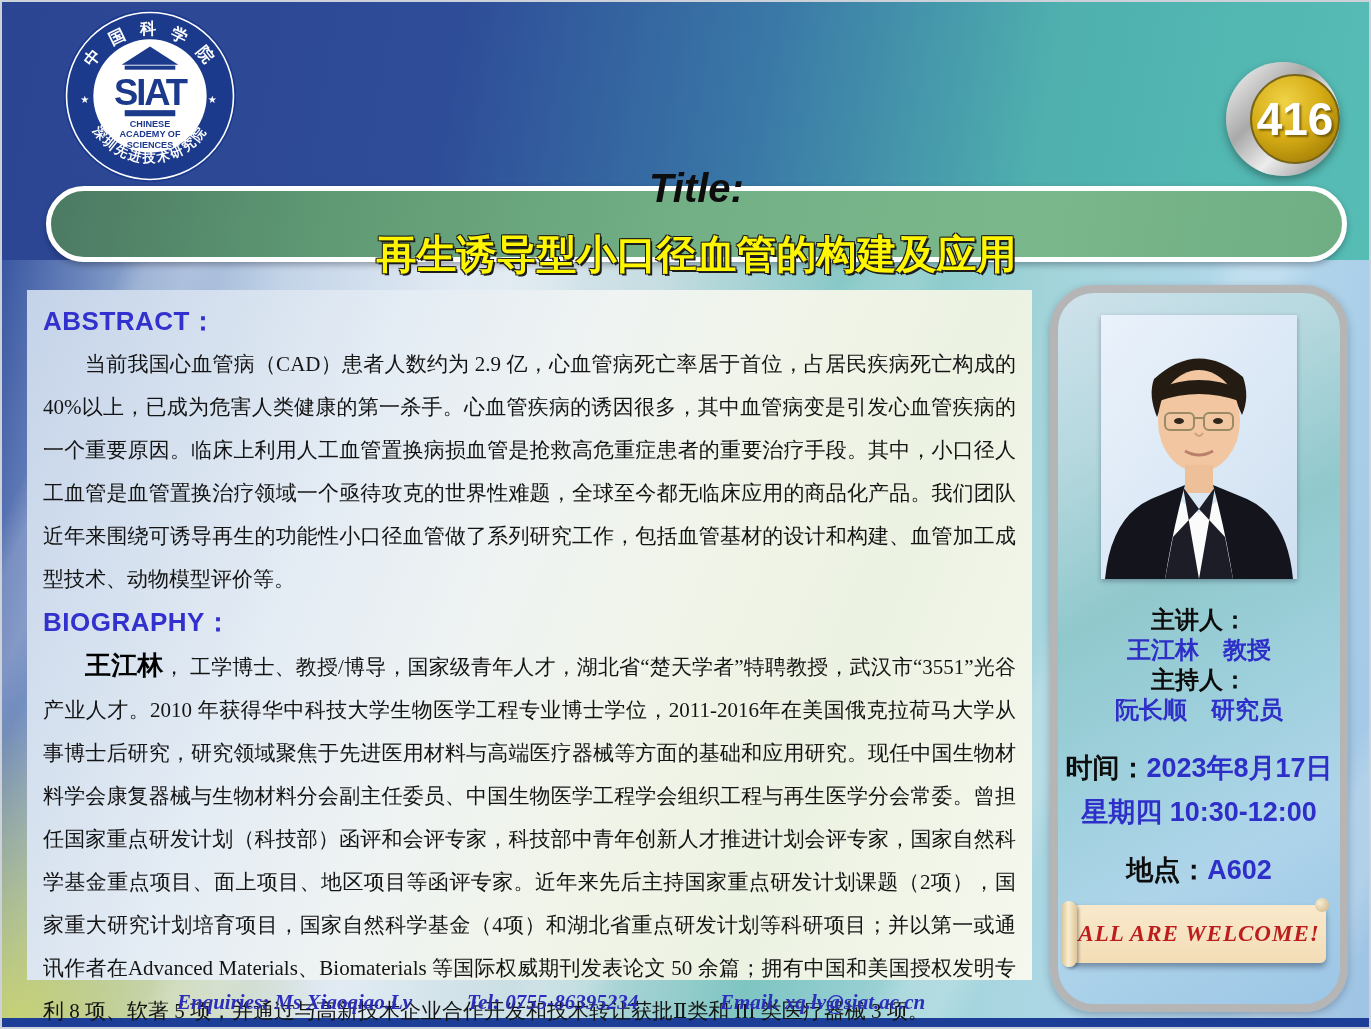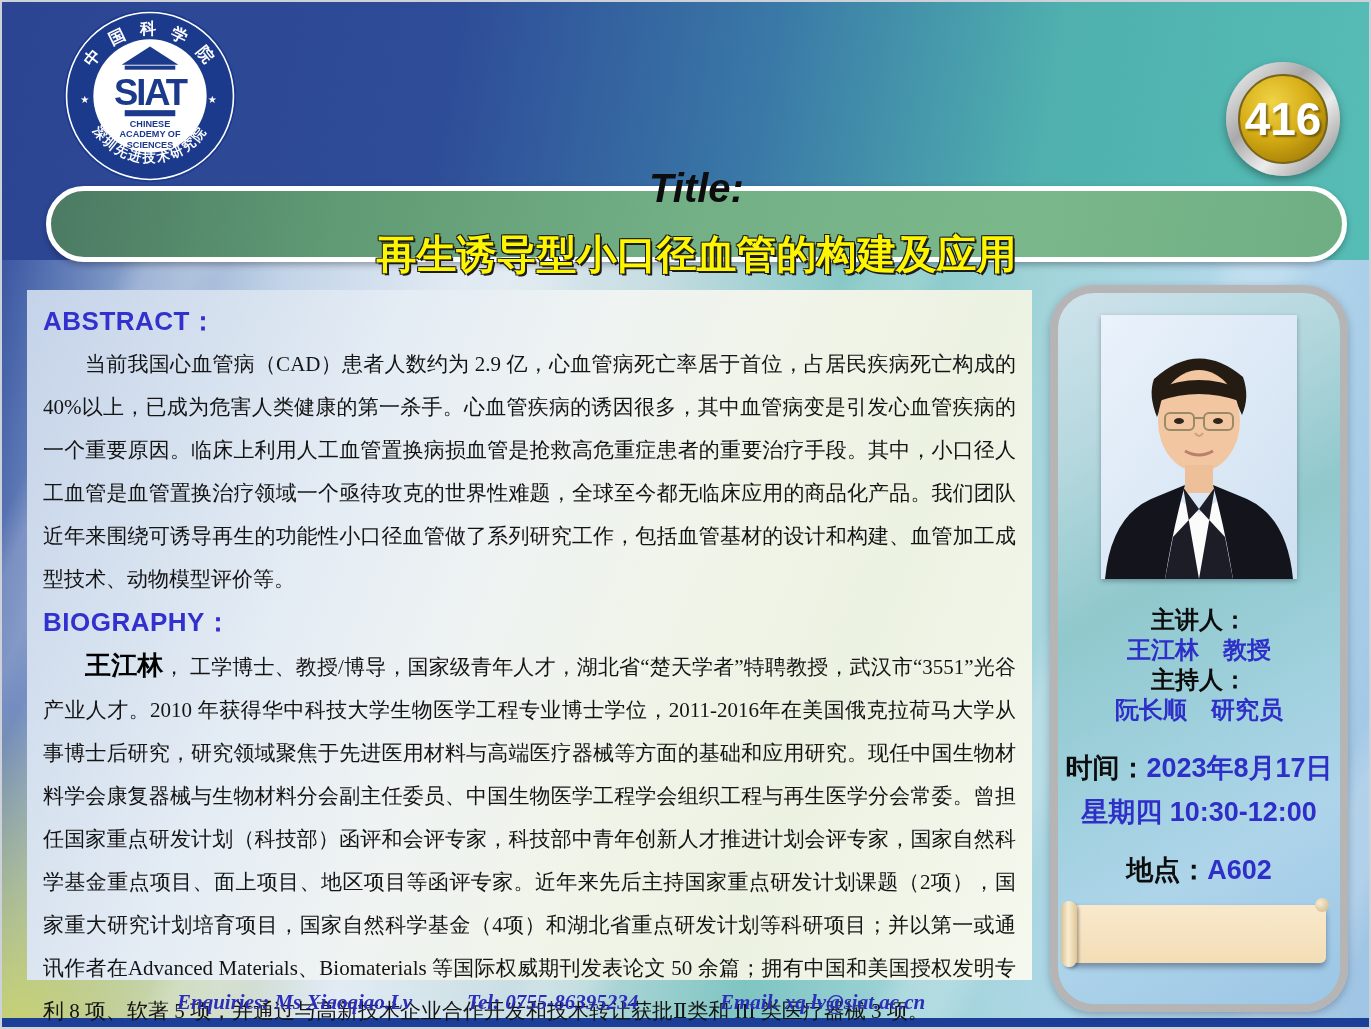--- a/index.html
+++ b/index.html
@@ -23,21 +23,21 @@
   .logo { position:absolute; left:62px; top:8px; width:172px; height:172px; }
   .header-titles { position:absolute; left:290px; top:34px; width:920px; text-align:center; }
   .title-cn { color:#ffffff; font-size:54px; font-weight:bold; letter-spacing:8px;
     font-family:"DejaVu Sans",sans-serif; text-shadow:2px 3px 4px rgba(10,20,60,.45); white-space:nowrap; }
   .title-en { margin-top:16px; color:#ffffff; font-size:30px; font-weight:bold; white-space:nowrap;
     font-family:"Liberation Serif","DejaVu Serif",serif; }
   .title-en sup { font-size:17px; }
 
   .badge { position:absolute; left:1224px; top:60px; width:114px; height:114px; border-radius:50%;
     background:linear-gradient(135deg,#fbfbfb 0%,#a9a9a9 38%,#ececec 62%,#7f7f7f 100%);
-    display:flex; align-items:center; justify-content:center; box-shadow:0 4px 8px rgba(0,0,0,.35); }
+    display:flex; align-items:center; justify-content:flex-end; box-shadow:0 4px 8px rgba(0,0,0,.35); }
   .badge-inner { width:90px; height:90px; border-radius:50%; border:2px solid #77651a;
     background:radial-gradient(circle at 38% 30%, #f0d347 0%, #d6ad16 45%, #a68106 82%, #8a6b05 100%);
     display:flex; align-items:center; justify-content:center; }
   .badge-num { color:#fff; font-size:46px; font-weight:bold; text-shadow:2px 2px 2px rgba(80,60,0,.65); }
 
   
   .title-bar { position:absolute; left:44px; top:184px; width:1301px; height:76px;
     border:5px solid #ffffff; border-radius:40px;
     background:linear-gradient(100deg,#4c7a63 0%,#5f9a74 22%,#74b086 50%,#7ab88b 76%,#6fae83 100%);
     display:flex; align-items:center; justify-content:center; gap:16px;
@@ -176,20 +176,21 @@
     <div class="sb-line sb-black mt-a">主讲人：</div>
     <div class="sb-line sb-blue mt-b">王江林　教授</div>
     <div class="sb-line sb-black mt-b">主持人：</div>
     <div class="sb-line sb-blue mt-b">阮长顺　研究员</div>
     <div class="sb-line sb-big mt-c"><span class="sb-black">时间：</span><span class="sb-blue">2023年8月17日</span></div>
     <div class="sb-line sb-blue sb-big mt-d">星期四 10:30-12:00</div>
     <div class="sb-line sb-big mt-c"><span class="sb-black">地点：</span><span class="sb-blue">A602</span></div>
     <div class="scroll-banner">
       <div class="scroll-roll"></div>
       <div class="scroll-curl"></div>
+      <span class="welcome-text">ALL ARE WELCOME!</span>
     </div>
   </div>
 
   <div class="footer">
     <span class="f-enquiries">Enquiries: Ms Xiaoqiao.Lv</span>
     <span class="f-tel">Tel: 0755-86395234</span>
     <span class="f-email">Email: xq.lv@siat.ac.cn</span>
   </div>
 
 </div>

